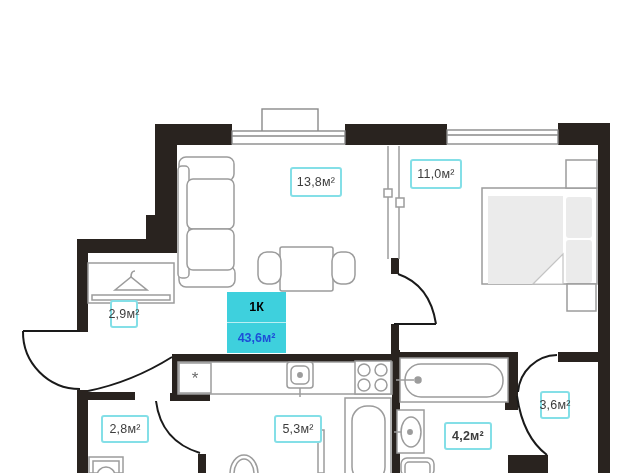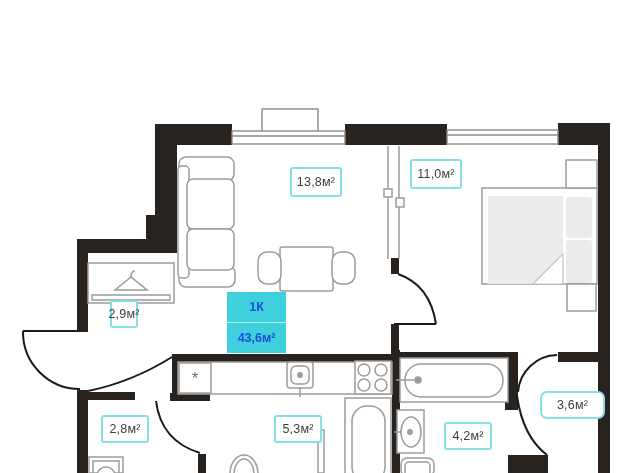--- a/index.html
+++ b/index.html
@@ -15,21 +15,21 @@
     box-sizing:border-box;
   }
   .summary-badge{
     position:absolute;left:227px;top:292px;width:59px;height:61px;
     background:#3ed0dd;display:flex;flex-direction:column;box-sizing:border-box;
   }
   .summary-badge .cell{
     flex:1;display:flex;align-items:center;justify-content:center;
     font-size:12.5px;font-weight:700;
   }
-  .summary-badge .cell.type{color:#1d4ed8;border-bottom:1px solid rgba(255,255,255,.65);}
+  .summary-badge .cell.type{color:#000000;border-bottom:1px solid rgba(255,255,255,.65);}
   .summary-badge .cell.total{color:#1d4ed8;}
 </style>
 </head>
 <body>
 
 <div class="plan">
 
   <svg width="640" height="473" viewBox="0 0 640 473">
 
     <g fill="#29231f" stroke="none">
@@ -164,22 +164,22 @@
   <div class="area-label" style="left:290px;top:167px;width:52px;height:30px;">13,8м²</div>
 
   <div class="area-label" style="left:410px;top:159px;width:52px;height:30px;">11,0м²</div>
 
   <div class="area-label" style="left:110px;top:300px;width:28px;height:28px;">2,9м²</div>
 
   <div class="area-label" style="left:101px;top:415px;width:48px;height:28px;text-align:center;">2,8м²</div>
 
   <div class="area-label" style="left:274px;top:415px;width:48px;height:28px;">5,3м²</div>
 
-  <div class="area-label" style="left:444px;top:422px;width:48px;height:28px;">4,2м²</div>
+  <div class="area-label" style="left:444px;top:422px;width:48px;height:28px;font-weight:bold;">4,2м²</div>
 
-  <div class="area-label" style="left:540px;top:391px;width:65px;height:28px;border-radius:7px;">3,6м²</div>
+  <div class="area-label" style="left:540px;top:391px;width:30px;height:28px;">3,6м²</div>
 
   <div class="summary-badge">
     <div class="cell type">1К</div>
     <div class="cell total">43,6м²</div>
   </div>
 
 </div>
 
 </body></html>

